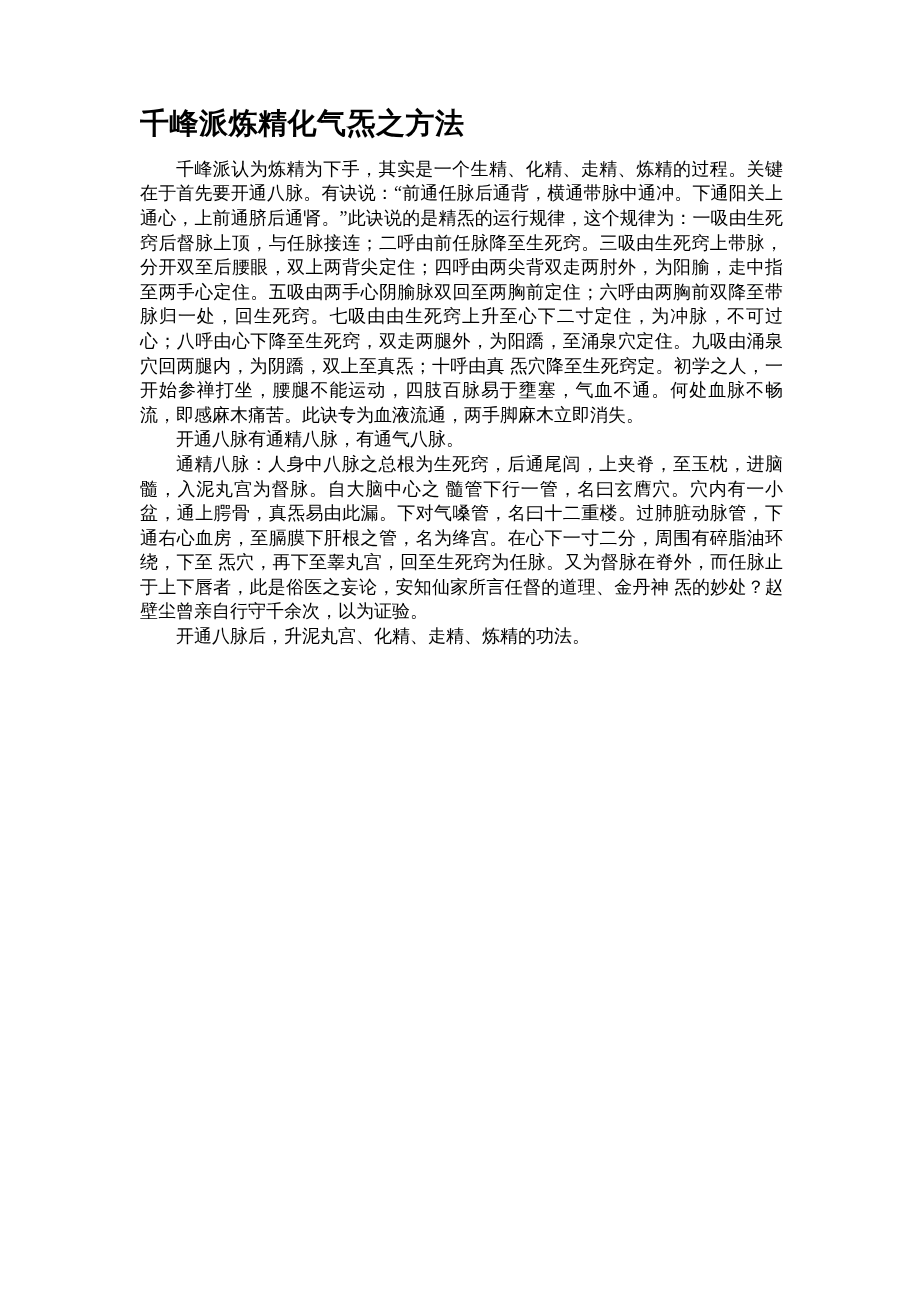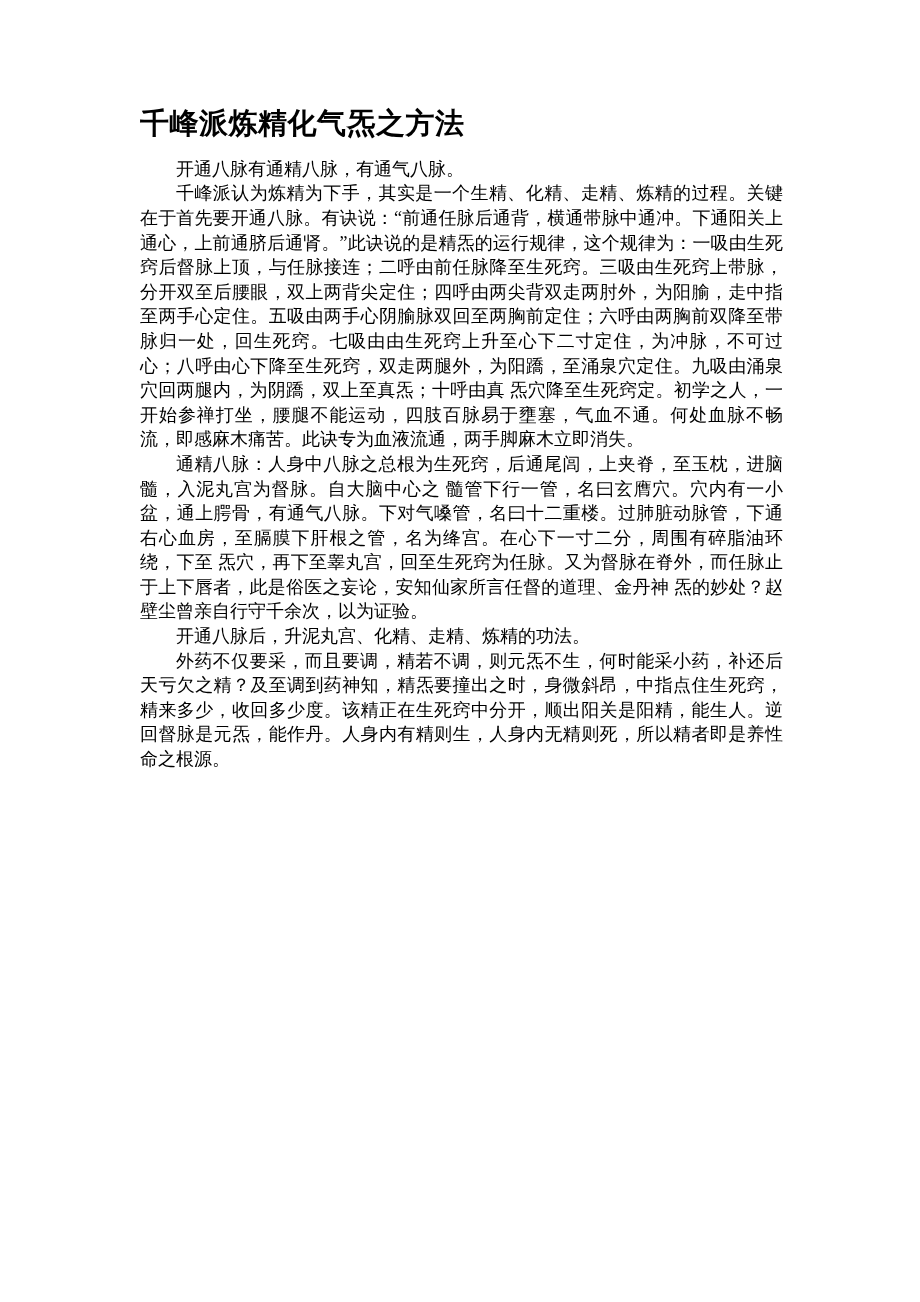--- a/index.html
+++ b/index.html
@@ -38,19 +38,18 @@
     word-break: break-all;
   }
 </style>
 </head>
 <body>
 
 <div class="page">
   <h1 class="doc-title">千峰派炼精化气炁之方法</h1>
 
   <div class="doc-body">
+    <p>千峰派认为炼精为下手，其实是一个生精、化精、走精、炼精的过程。关键在于首先要开通八脉。有诀说：“前通任脉后通背，横通带脉中通冲。下通阳关上通心，上前通脐后通肾。”此诀说的是精炁的运行规律，这个规律为：一吸由生死窍后督脉上顶，与任脉接连；二呼由前任脉降至生死窍。三吸由生死窍上带脉，分开双至后腰眼，双上两背尖定住；四呼由两尖背双走两肘外，为阳腧，走中指至两手心定住。五吸由两手心阴腧脉双回至两胸前定住；六呼由两胸前双降至带脉归一处，回生死窍。七吸由由生死窍上升至心下二寸定住，为冲脉，不可过心；八呼由心下降至生死窍，双走两腿外，为阳蹻，至涌泉穴定住。九吸由涌泉穴回两腿内，为阴蹻，双上至真炁；十呼由真 炁穴降至生死窍定。初学之人，一开始参禅打坐，腰腿不能运动，四肢百脉易于壅塞，气血不通。何处血脉不畅流，即感麻木痛苦。此诀专为血液流通，两手脚麻木立即消失。</p>
     <p>开通八脉有通精八脉，有通气八脉。</p>
-    <p>千峰派认为炼精为下手，其实是一个生精、化精、走精、炼精的过程。关键在于首先要开通八脉。有诀说：“前通任脉后通背，横通带脉中通冲。下通阳关上通心，上前通脐后通肾。”此诀说的是精炁的运行规律，这个规律为：一吸由生死窍后督脉上顶，与任脉接连；二呼由前任脉降至生死窍。三吸由生死窍上带脉，分开双至后腰眼，双上两背尖定住；四呼由两尖背双走两肘外，为阳腧，走中指至两手心定住。五吸由两手心阴腧脉双回至两胸前定住；六呼由两胸前双降至带脉归一处，回生死窍。七吸由由生死窍上升至心下二寸定住，为冲脉，不可过心；八呼由心下降至生死窍，双走两腿外，为阳蹻，至涌泉穴定住。九吸由涌泉穴回两腿内，为阴蹻，双上至真炁；十呼由真 炁穴降至生死窍定。初学之人，一开始参禅打坐，腰腿不能运动，四肢百脉易于壅塞，气血不通。何处血脉不畅流，即感麻木痛苦。此诀专为血液流通，两手脚麻木立即消失。</p>
-    <p>通精八脉：人身中八脉之总根为生死窍，后通尾闾，上夹脊，至玉枕，进脑髓，入泥丸宫为督脉。自大脑中心之 髓管下行一管，名曰玄膺穴。穴内有一小盆，通上腭骨，有通气八脉。下对气嗓管，名曰十二重楼。过肺脏动脉管，下通右心血房，至膈膜下肝根之管，名为绛宫。在心下一寸二分，周围有碎脂油环绕，下至 炁穴，再下至睾丸宫，回至生死窍为任脉。又为督脉在脊外，而任脉止于上下唇者，此是俗医之妄论，安知仙家所言任督的道理、金丹神 炁的妙处？赵壁尘曾亲自行守千余次，以为证验。</p>
+    <p>通精八脉：人身中八脉之总根为生死窍，后通尾闾，上夹脊，至玉枕，进脑髓，入泥丸宫为督脉。自大脑中心之 髓管下行一管，名曰玄膺穴。穴内有一小盆，通上腭骨，真炁易由此漏。下对气嗓管，名曰十二重楼。过肺脏动脉管，下通右心血房，至膈膜下肝根之管，名为绛宫。在心下一寸二分，周围有碎脂油环绕，下至 炁穴，再下至睾丸宫，回至生死窍为任脉。又为督脉在脊外，而任脉止于上下唇者，此是俗医之妄论，安知仙家所言任督的道理、金丹神 炁的妙处？赵壁尘曾亲自行守千余次，以为证验。</p>
     <p>开通八脉后，升泥丸宫、化精、走精、炼精的功法。</p>
-    <p>外药不仅要采，而且要调，精若不调，则元炁不生，何时能采小药，补还后天亏欠之精？及至调到药神知，精炁要撞出之时，身微斜昂，中指点住生死窍，精来多少，收回多少度。该精正在生死窍中分开，顺出阳关是阳精，能生人。逆回督脉是元炁，能作丹。人身内有精则生，人身内无精则死，所以精者即是养性命之根源。</p>
   </div>
 </div>
 
 </body></html>

